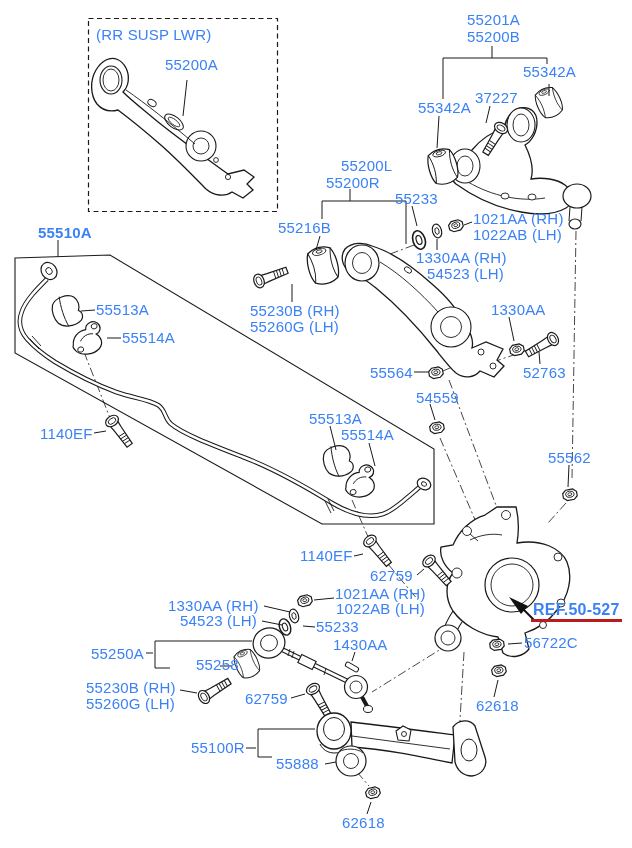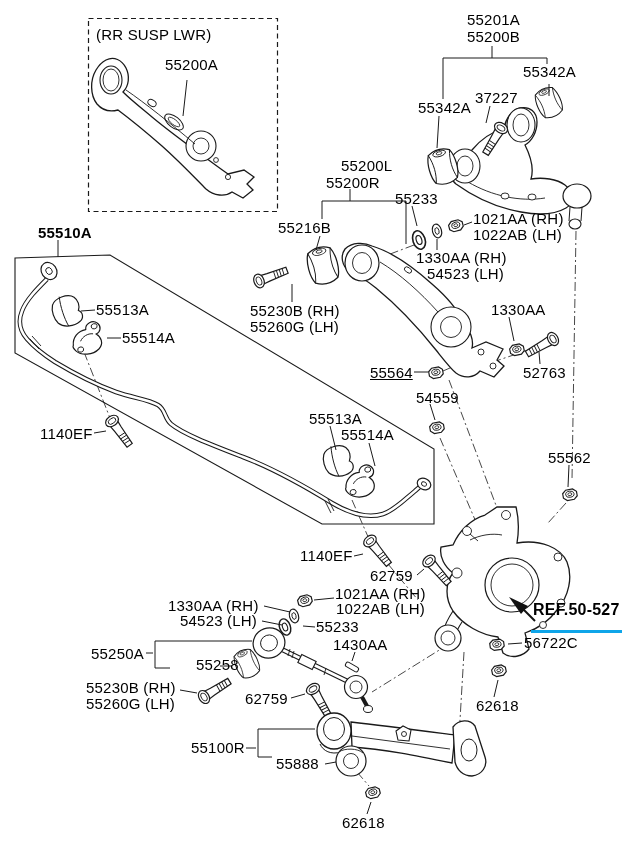--- a/index.html
+++ b/index.html
@@ -1,21 +1,21 @@
 <!DOCTYPE html>
 <html><head>
 <meta charset="utf-8">
 <style>
   html,body{margin:0;padding:0;background:#fff;}
   .stage{position:relative;width:632px;height:848px;background:#fff;overflow:hidden;
          font-family:"Liberation Sans","DejaVu Sans",sans-serif;}
   .stage svg{position:absolute;left:0;top:0;}
-  .callout{position:absolute;font-size:15px;line-height:16px;color:#000000;
+  .callout{position:absolute;font-size:15px;line-height:16px;color:#3b82f6;
            white-space:nowrap;letter-spacing:.2px;}
-  .ref{font-weight:bold;font-size:16px;border-bottom:3px solid #0ea5e9;padding:0 2px 12px 2px;text-align:right;}
+  .ref{font-weight:bold;font-size:16px;border-bottom:3px solid #b91c1c;padding:0 2px 1px 2px;text-align:right;}
 </style>
 </head>
 <body>
 
 <div class="stage">
 
 <svg width="632" height="848" viewBox="0 0 632 848">
   <defs>
     <g id="bolt">
       <path d="M 4,-4.5 L 10,-4 L 30,-3.2 L 30,3.2 L 10,4 L 4,4.5 Z" fill="#fff" stroke="#1a1a1a" stroke-width="1.2"></path>
@@ -259,21 +259,21 @@
 <div class="callout" style="left:473px;top:211px;">1021AA (RH)</div>
 <div class="callout" style="left:473px;top:227px;">1022AB (LH)</div>
 <div class="callout" style="left:416px;top:250px;">1330AA (RH)</div>
 <div class="callout" style="left:427px;top:266px;">54523 (LH)</div>
 <div class="callout" style="left:38px;top:225px;font-weight:bold;">55510A</div>
 <div class="callout" style="left:250px;top:303px;">55230B (RH)</div>
 <div class="callout" style="left:250px;top:319px;">55260G (LH)</div>
 <div class="callout" style="left:491px;top:302px;">1330AA</div>
 <div class="callout" style="left:96px;top:302px;">55513A</div>
 <div class="callout" style="left:122px;top:330px;">55514A</div>
-<div class="callout" style="left:370px;top:365px;text-decoration:underline;">55564</div>
+<div class="callout" style="left:370px;top:365px;">55564</div>
 <div class="callout" style="left:523px;top:365px;">52763</div>
 <div class="callout" style="left:416px;top:390px;">54559</div>
 <div class="callout" style="left:309px;top:411px;">55513A</div>
 <div class="callout" style="left:341px;top:427px;">55514A</div>
 <div class="callout" style="left:40px;top:426px;">1140EF</div>
 <div class="callout" style="left:548px;top:450px;">55562</div>
 <div class="callout" style="left:300px;top:548px;">1140EF</div>
 <div class="callout" style="left:370px;top:568px;">62759</div>
 <div class="callout" style="left:335px;top:586px;">1021AA (RH)</div>
 <div class="callout" style="left:336px;top:601px;">1022AB (LH)</div>

